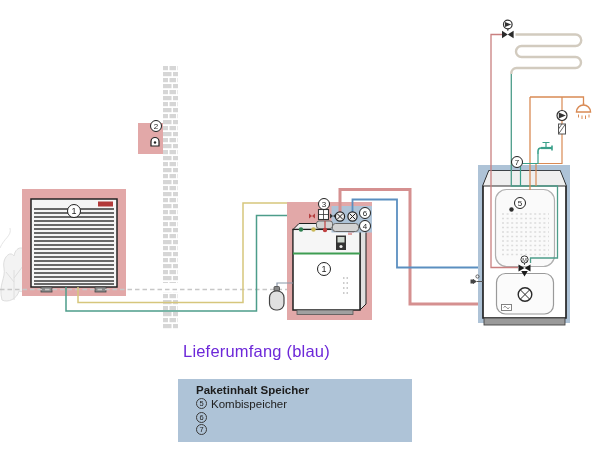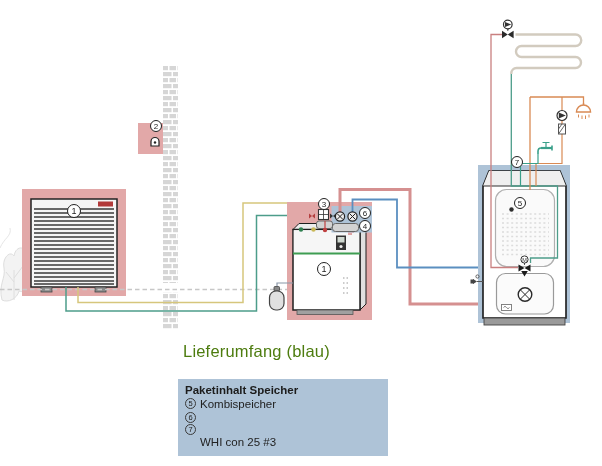--- a/index.html
+++ b/index.html
@@ -5,25 +5,25 @@
   html,body{margin:0;padding:0;background:#fff;}
   .canvas{position:relative;width:602px;height:466px;background:#fff;overflow:hidden;
           font-family:"Liberation Sans",sans-serif;}
   svg{position:absolute;left:0;top:0;}
   
   .co{position:absolute;width:12px;height:12px;border:1.2px solid #222;border-radius:50%;
       background:#fff;color:#222;font-size:8px;line-height:11px;text-align:center;
       box-sizing:border-box;z-index:5;}
   .co-lg{width:14px;height:14px;font-size:9px;line-height:13px;}
   
-  .title{position:absolute;left:183px;top:342px;font-size:16.5px;color:#4d7c0f;
+  .title{position:absolute;left:183px;top:342px;font-size:16.5px;color:#6d28d9;
          letter-spacing:.2px;}
   
-  .legend{position:absolute;left:178px;top:379px;width:210px;box-sizing:border-box;
-          background:#aec3d7;padding:5px 8px 7px 7px;color:#1c1c1c;}
+  .legend{position:absolute;left:178px;top:379px;width:234px;box-sizing:border-box;
+          background:#aec3d7;padding:5px 8px 7px 18px;color:#1c1c1c;}
   .legend .hd{font-size:11.5px;font-weight:bold;margin-bottom:1px;}
   .legend .row{display:flex;align-items:flex-start;font-size:11.5px;line-height:14px;color:#222;}
   .legend .num{flex:0 0 auto;width:11px;height:11px;border:1px solid #3a3a3a;border-radius:50%;
                font-size:7.5px;line-height:10px;text-align:center;box-sizing:border-box;
                margin:1px 4px 0 0;background:transparent;color:#222;}
   .legend .cont{font-size:11.5px;line-height:14px;margin-left:15px;color:#222;}
 </style>
 </head>
 <body>
 
@@ -214,16 +214,15 @@
   <div class="row">
     <span class="num">5</span>
     <span>Kombispeicher</span>
   </div>
   <div class="row">
     <span class="num">6</span>
   </div>
   <div class="row">
     <span class="num">7</span>
   </div>
-  <div class="cont">WHI con 25 #3</div>
 </div>
 
 </div>
 
 </body></html>

